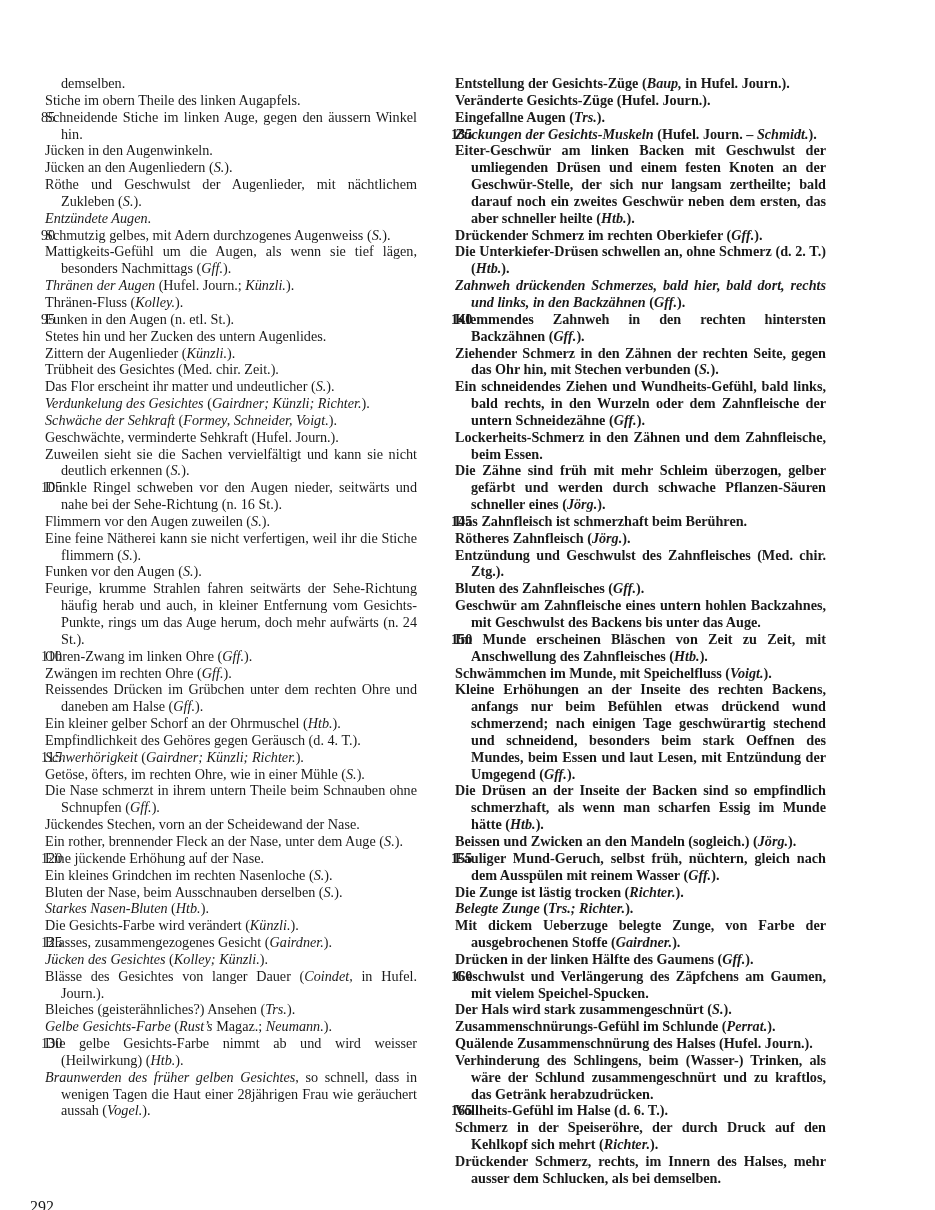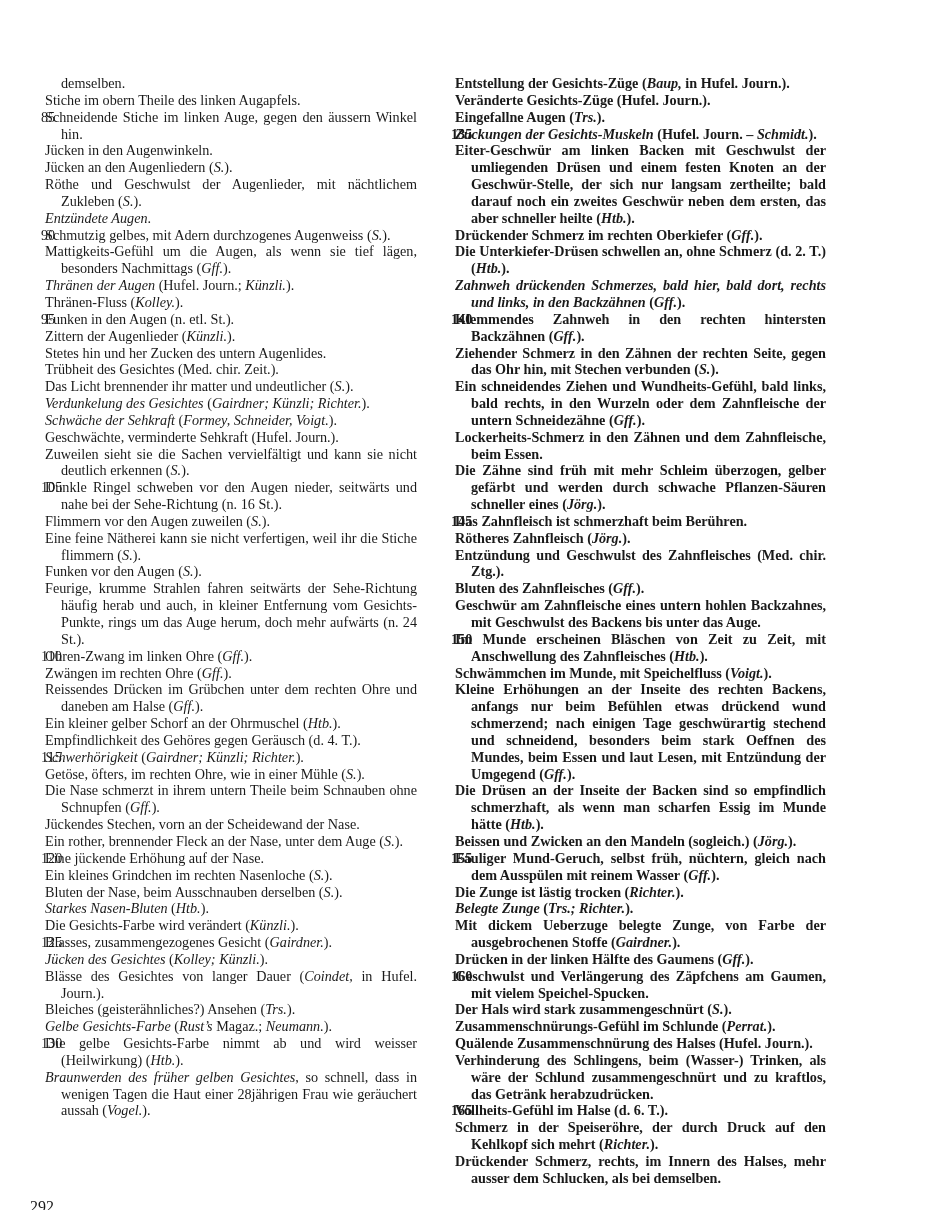--- a/index.html
+++ b/index.html
@@ -26,24 +26,24 @@
       <p class="entry"><span>Jücken in den Augenwinkeln.</span></p>
       <p class="entry"><span>Jücken an den Augenliedern (</span><span class="it">S.</span><span>).</span></p>
       <p class="entry"><span>Röthe und Geschwulst der Augenlieder, mit nächtlichem Zukleben (</span><span class="it">S.</span><span>).</span></p>
       <p class="entry"><span class="it">Entzündete Augen</span><span>.</span></p>
       <p class="entry wrapflat"><span class="num">90</span></p>
       <p class="entry"><span>Schmutzig gelbes, mit Adern durchzogenes Augenweiss (</span><span class="it">S.</span><span>).</span></p>
       <p class="entry"><span>Mattigkeits-Gefühl um die Augen, als wenn sie tief lägen, besonders Nachmittags (</span><span class="it">Gff.</span><span>).</span></p>
       <p class="entry"><span class="it">Thränen der Augen</span><span> (Hufel. Journ.; </span><span class="it">Künzli.</span><span>).</span></p>
       <p class="entry"><span>Thränen-Fluss (</span><span class="it">Kolley.</span><span>).</span></p>
       <p class="entry wrapflat"><span class="num">95</span><span>Funken in den Augen (n. etl. St.).</span></p>
+      <p class="entry"><span>Stetes hin und her Zucken des untern Augenlides.</span></p>
       <p class="entry"><span>Zittern der Augenlieder (</span><span class="it">Künzli.</span><span>).</span></p>
-      <p class="entry"><span>Stetes hin und her Zucken des untern Augenlides.</span></p>
       <p class="entry"><span>Trübheit des Gesichtes (Med. chir. Zeit.).</span></p>
-      <p class="entry"><span>Das Licht brennender ihr matter und undeutlicher (</span><span class="it">S.</span><span>).</span></p>
+      <p class="entry"><span>Das Flor erscheint ihr matter und undeutlicher (</span><span class="it">S.</span><span>).</span></p>
       <p class="entry"><span class="it">Verdunkelung des Gesichtes</span><span> (</span><span class="it">Gairdner; Künzli; Richter.</span><span>).</span></p>
       <p class="entry"><span class="it">Schwäche der Sehkraft</span><span> (</span><span class="it">Formey, Schneider, Voigt.</span><span>).</span></p>
       <p class="entry"><span>Geschwächte, verminderte Sehkraft (Hufel. Journ.).</span></p>
       <p class="entry"><span>Zuweilen sieht sie die Sachen vervielfältigt und kann sie nicht deutlich erkennen (</span><span class="it">S.</span><span>).</span></p>
       <p class="entry wrapflat"><span class="num">105</span><span>Dunkle Ringel schweben vor den Augen nieder, seitwärts und nahe bei der Sehe-Richtung (n. 16 St.).</span></p>
       <p class="entry"><span>Flimmern vor den Augen zuweilen (</span><span class="it">S.</span><span>).</span></p>
       <p class="entry"><span>Eine feine Nätherei kann sie nicht verfertigen, weil ihr die Stiche flimmern (</span><span class="it">S.</span><span>).</span></p>
       <p class="entry"><span>Funken vor den Augen (</span><span class="it">S.</span><span>).</span></p>
       <p class="entry"><span>Feurige, krumme Strahlen fahren seitwärts der Sehe-Richtung häufig herab und auch, in kleiner Entfernung vom Gesichts-Punkte, rings um das Auge herum, doch mehr aufwärts (n. 24 St.).</span></p>
       <p class="entry wrapflat"><span class="num">110</span><span>Ohren-Zwang im linken Ohre (</span><span class="it">Gff.</span><span>).</span></p>

